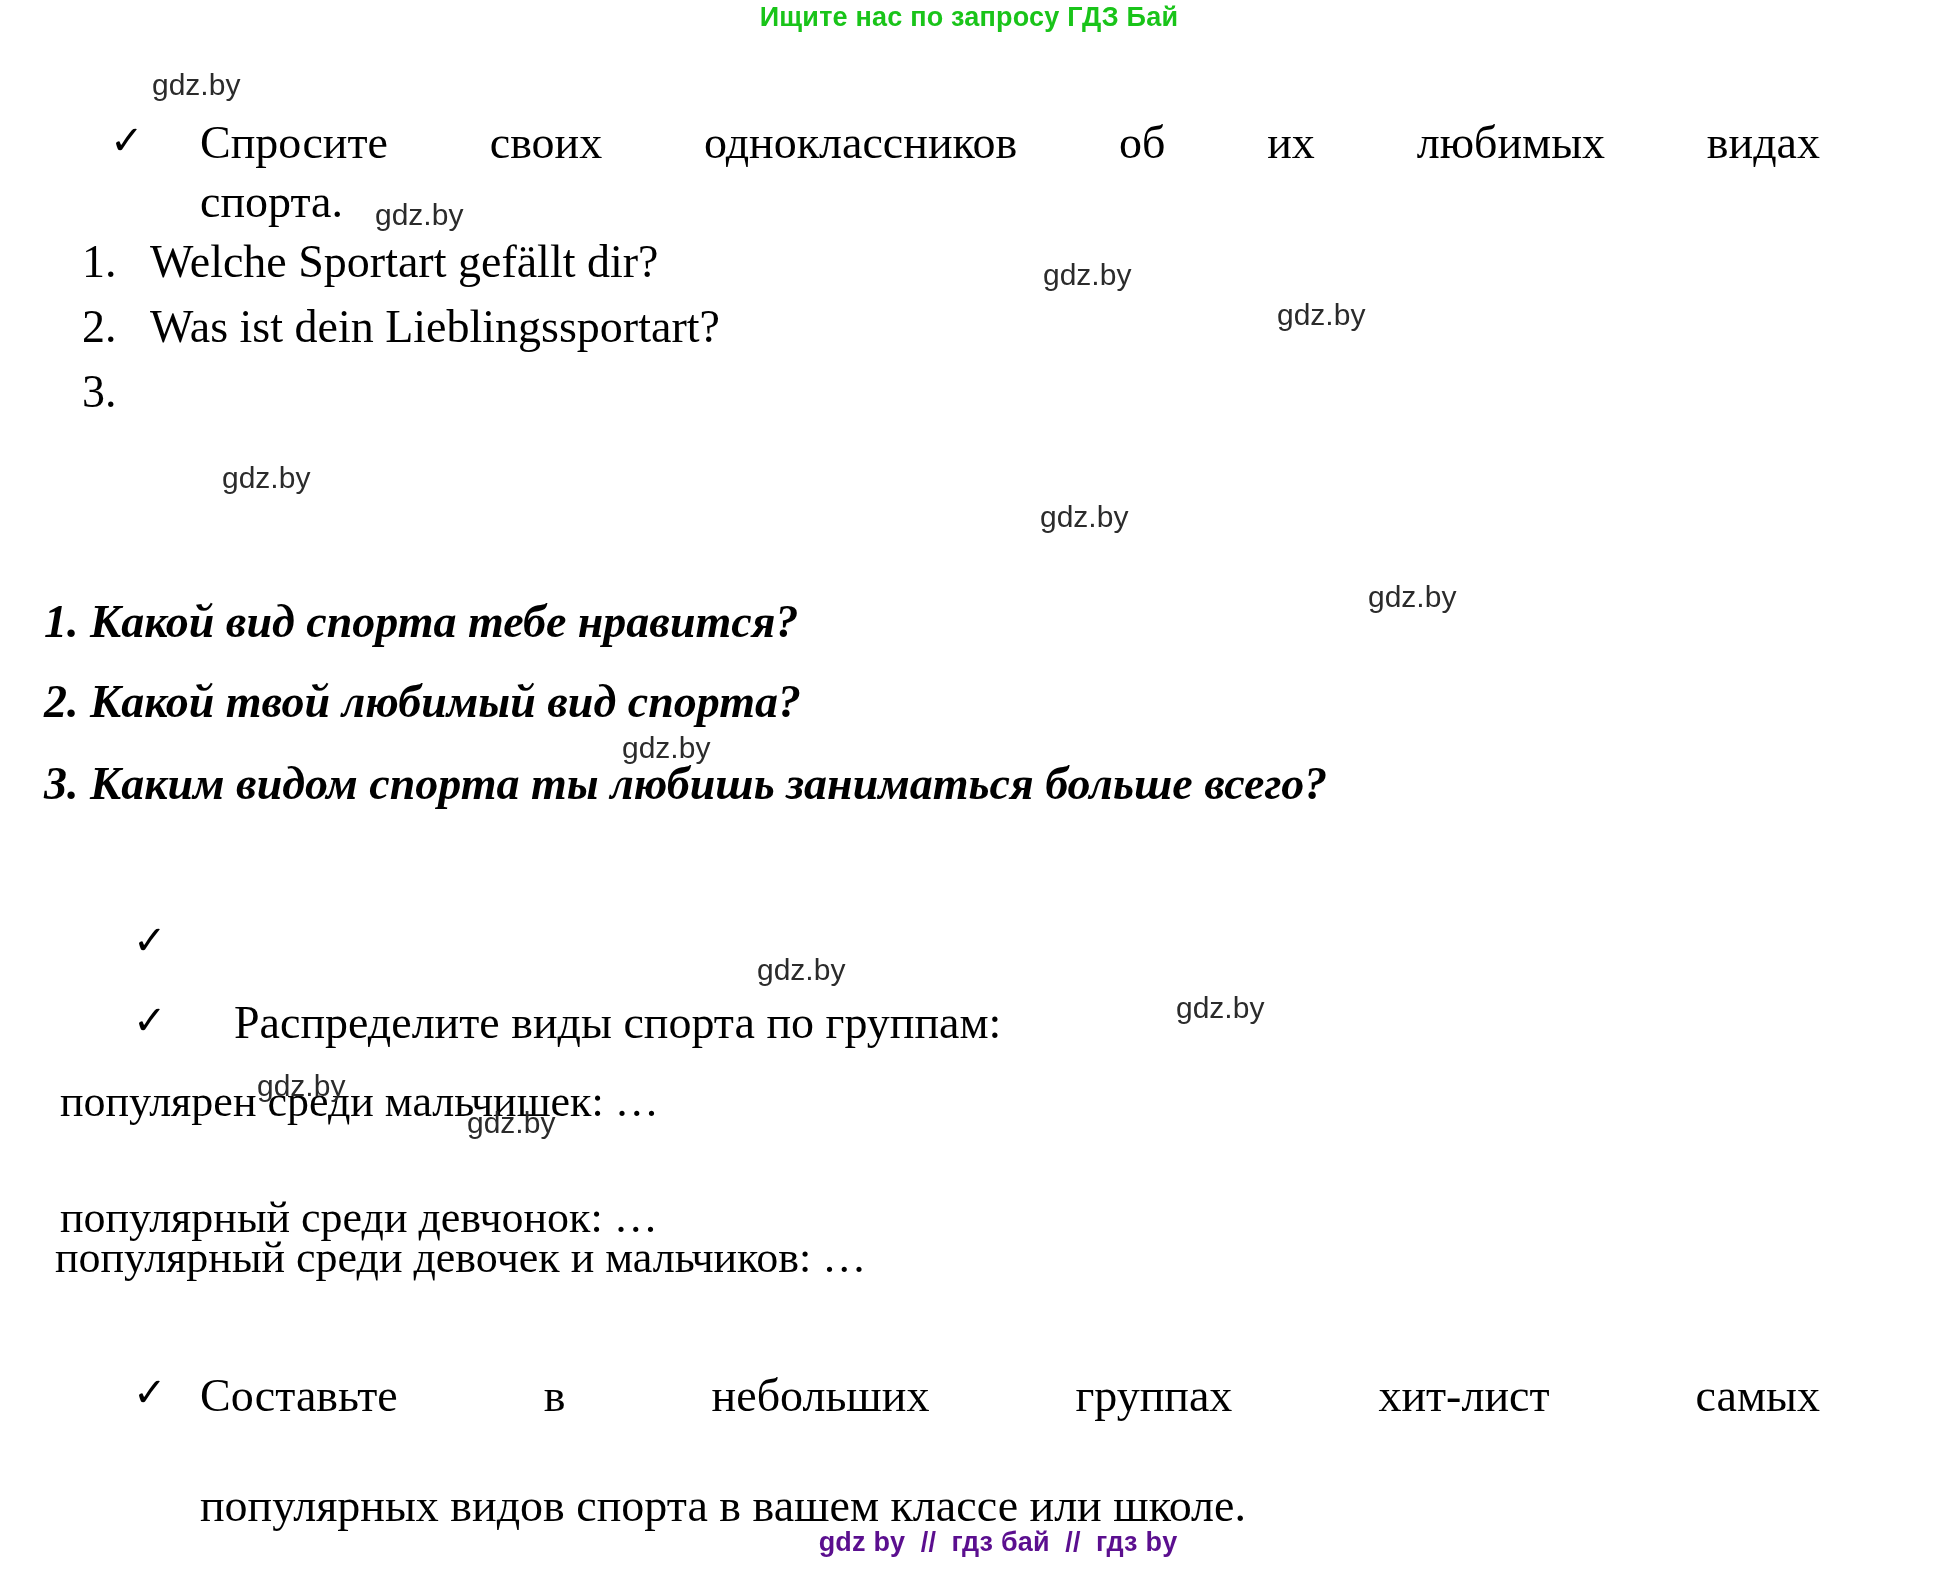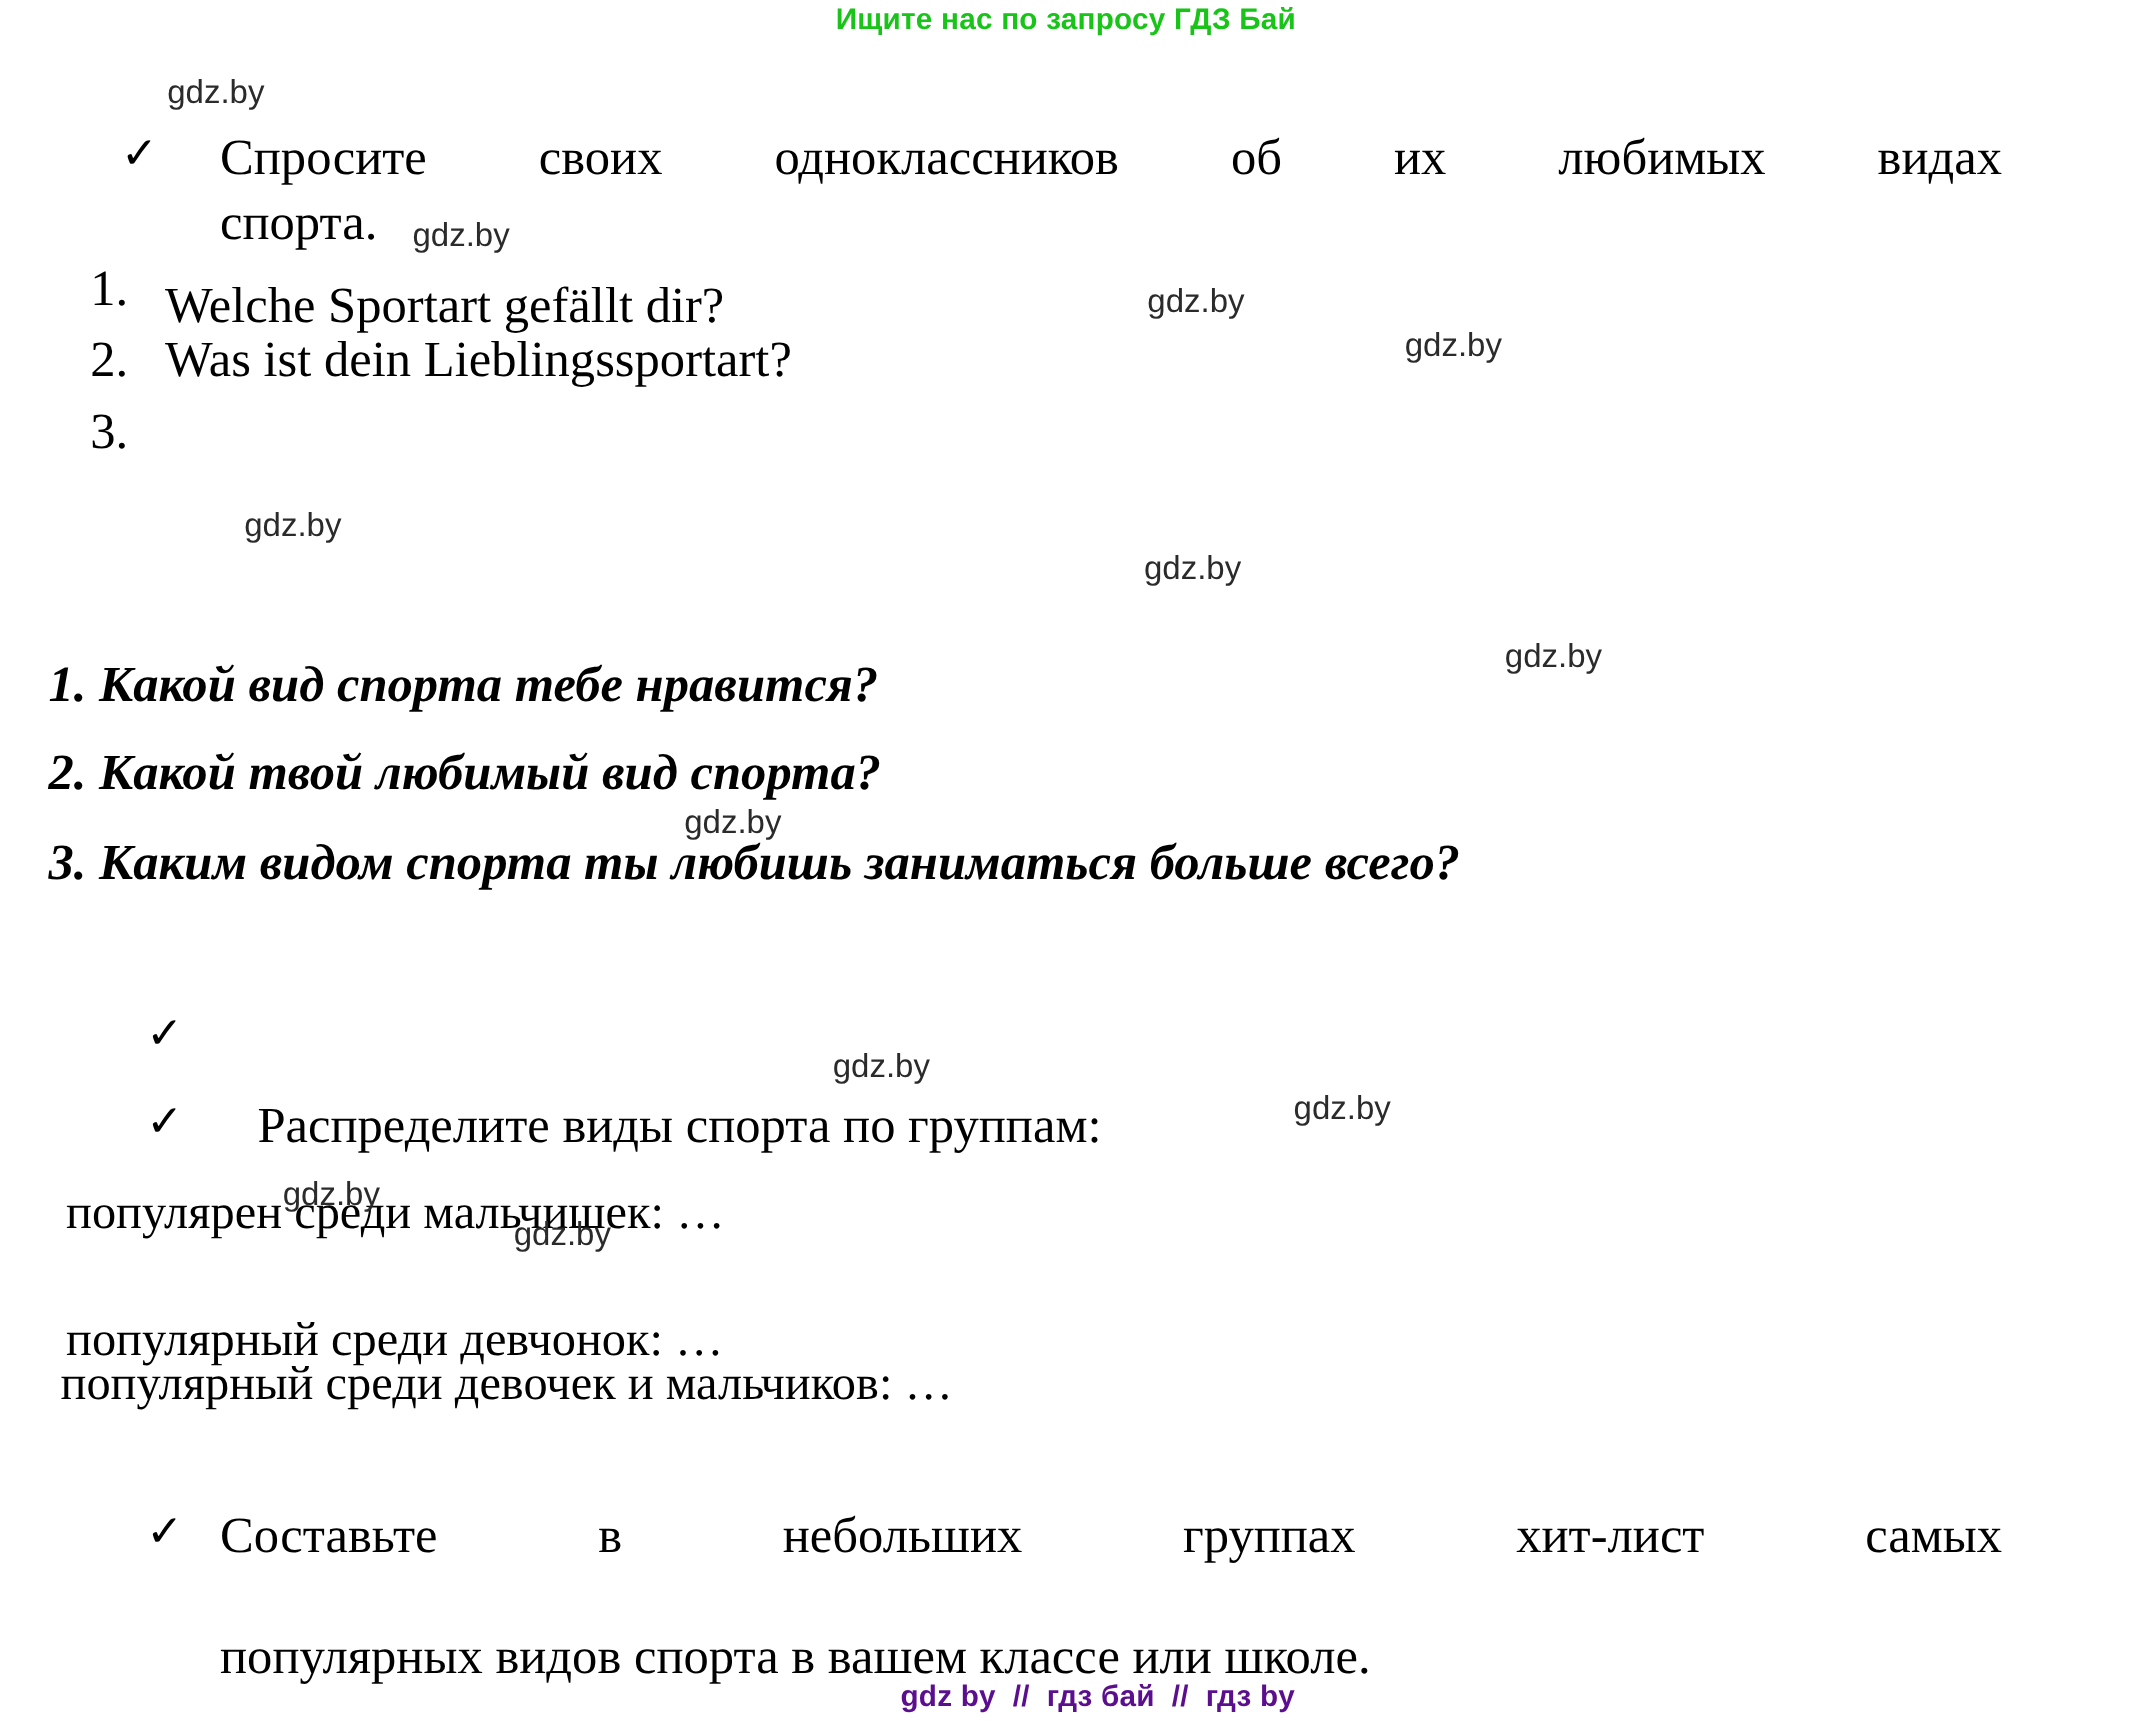--- a/index.html
+++ b/index.html
@@ -113,21 +113,21 @@
 
   <div class="site-banner" id="banner-top" style="color: rgb(25, 196, 25);">Ищите нас по запросу ГДЗ Бай</div>
 
   <span class="check" style="left:110px; top:120px;">✓</span>
 
   <div class="justified" style="left:200px; top:112px; width:1620px;">Спросите   своих   одноклассников   об   их   любимых   видах</div>
 
   <div class="line" style="left:200px; top:175px; font-size:46px;">спорта.</div>
 
   <div class="num-list-item" style="left:82px; top:235px;">1.</div>
-  <div class="num-list-item" style="left:150px; top:235px;margin-top:16px;">Welche Sportart gefällt dir?</div>
+  <div class="num-list-item" style="left:150px; top:235px;">Welche Sportart gefällt dir?</div>
 
   <div class="num-list-item" style="left:82px; top:300px;">2.</div>
   <div class="num-list-item" style="left:150px; top:300px;">Was ist dein Lieblingssportart?</div>
 
   <div class="num-list-item" style="left:82px; top:365px;">3.</div>
 
   <div class="ru-q" style="left:44px; top:595px;">1. Какой вид спорта тебе нравится?</div>
 
   <div class="ru-q" style="left:44px; top:675px;">2. Какой твой любимый вид спорта?</div>
 

